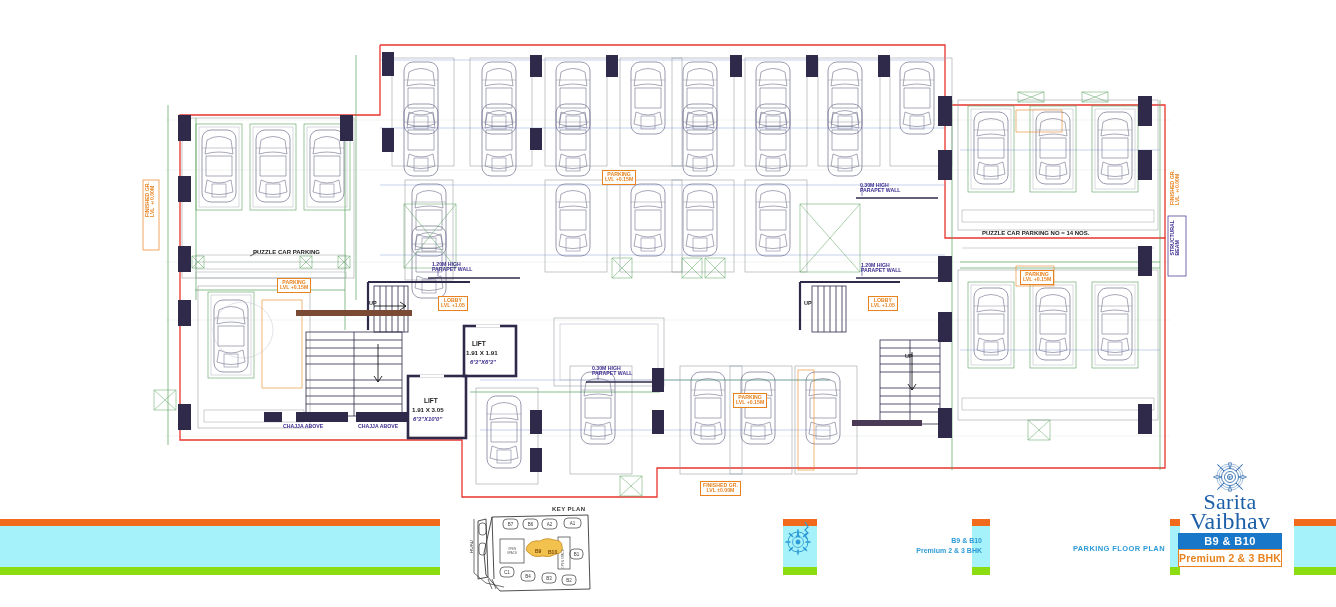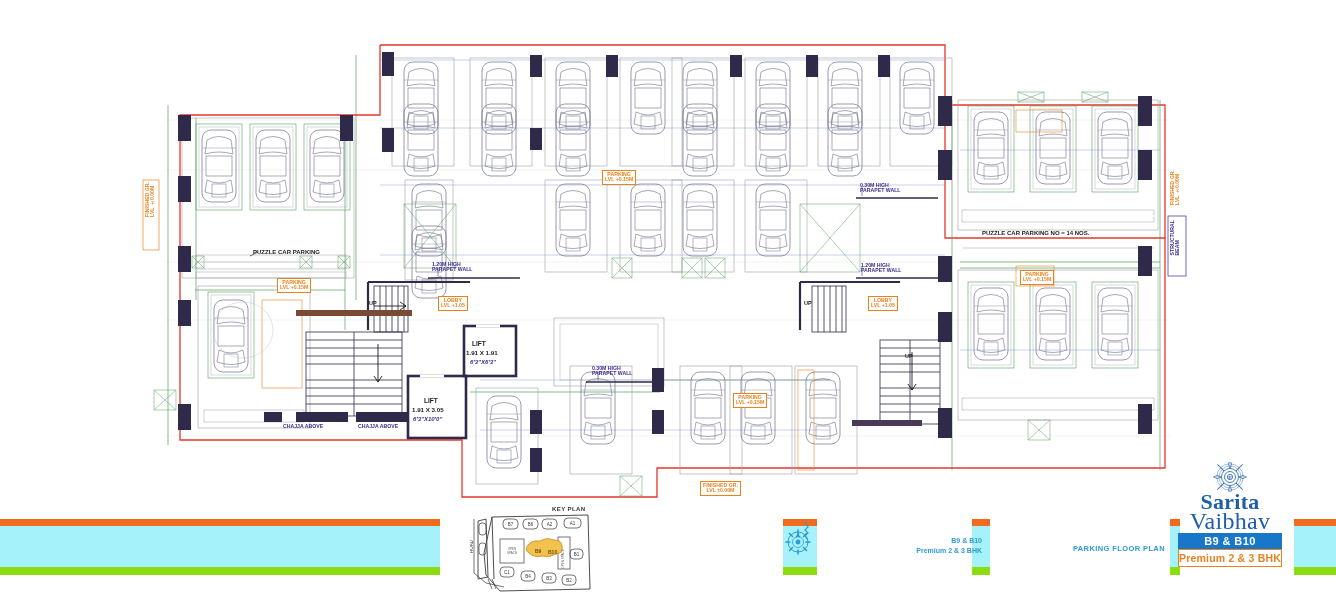--- a/index.html
+++ b/index.html
@@ -22,21 +22,21 @@
   .band-cyan{position:absolute;left:0;top:7px;width:100%;height:41px;background:#A6F2FB;}
   .band-green{position:absolute;left:0;top:48px;width:100%;height:8px;background:#8BDC10;}
   .band-white{position:absolute;top:0;height:56px;background:#fff;}
 
   
   .foot{position:absolute;color:#2E9BD6;font-weight:bold;text-align:right;font-family:"Liberation Sans",sans-serif;}
 
   
   #logo{position:absolute;left:1178px;top:462px;width:104px;text-align:center;}
   #logo .mark{width:104px;height:30px;display:block;}
-  #logo .sarita{font-family:"Liberation Serif",serif;color:#1D5FA8;font-size:22px;line-height:19px;font-weight:bold;letter-spacing:.3px;}
+  #logo .sarita{font-family:"Liberation Serif",serif;color:#1D5FA8;font-size:22px;line-height:19px;font-weight:normal;letter-spacing:.3px;}
   #logo .vaibhav{font-family:"Liberation Serif",serif;color:#1D5FA8;font-size:24px;line-height:20px;font-weight:normal;letter-spacing:.3px;}
   #logo .bar{margin-top:2px;background:#1877C8;color:#fff;font-size:11px;font-weight:bold;padding:2px 0;letter-spacing:.4px;}
   #logo .bar2{border:1px solid #E8821E;color:#E8821E;font-size:10.5px;font-weight:bold;padding:2px 0;background:#fff;letter-spacing:.2px;}
 
   
   #keyplan{position:absolute;left:470px;top:513px;width:122px;height:82px;}
   #keyplan svg{position:absolute;left:0;top:0;}
   .kp-title{position:absolute;left:552px;top:506px;font-size:6px;color:#333;font-weight:bold;letter-spacing:.4px;}
 
   

